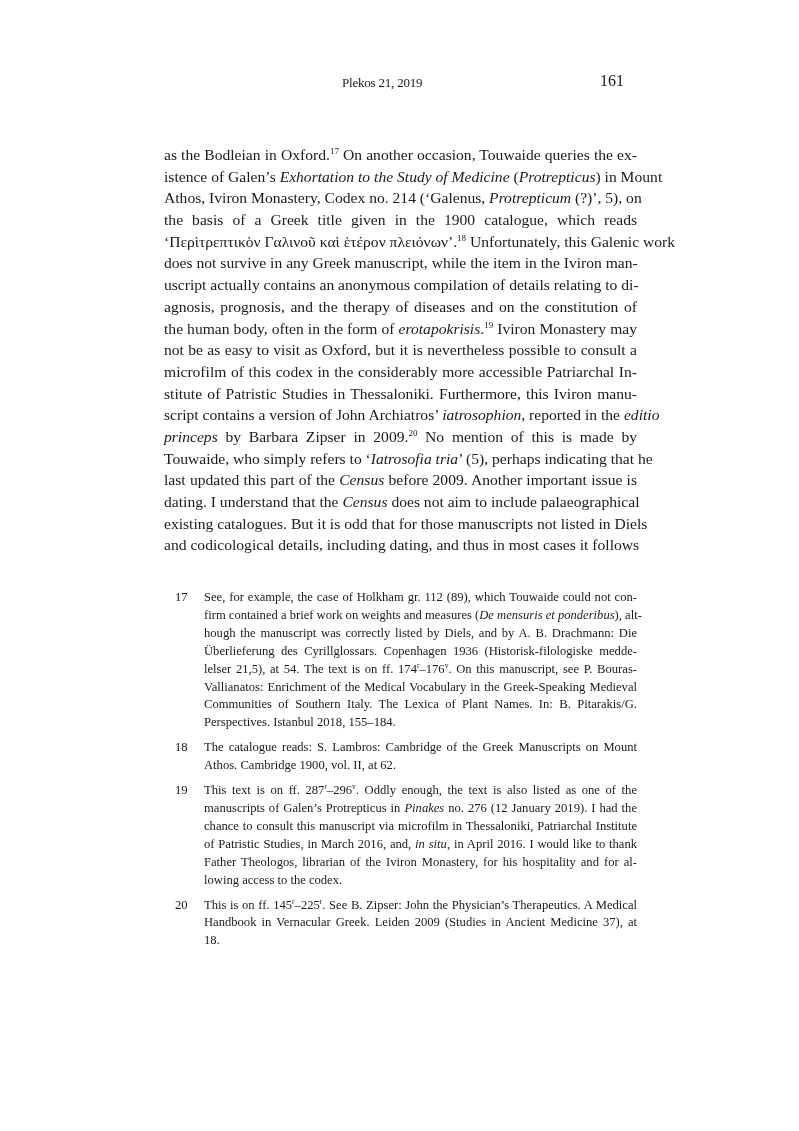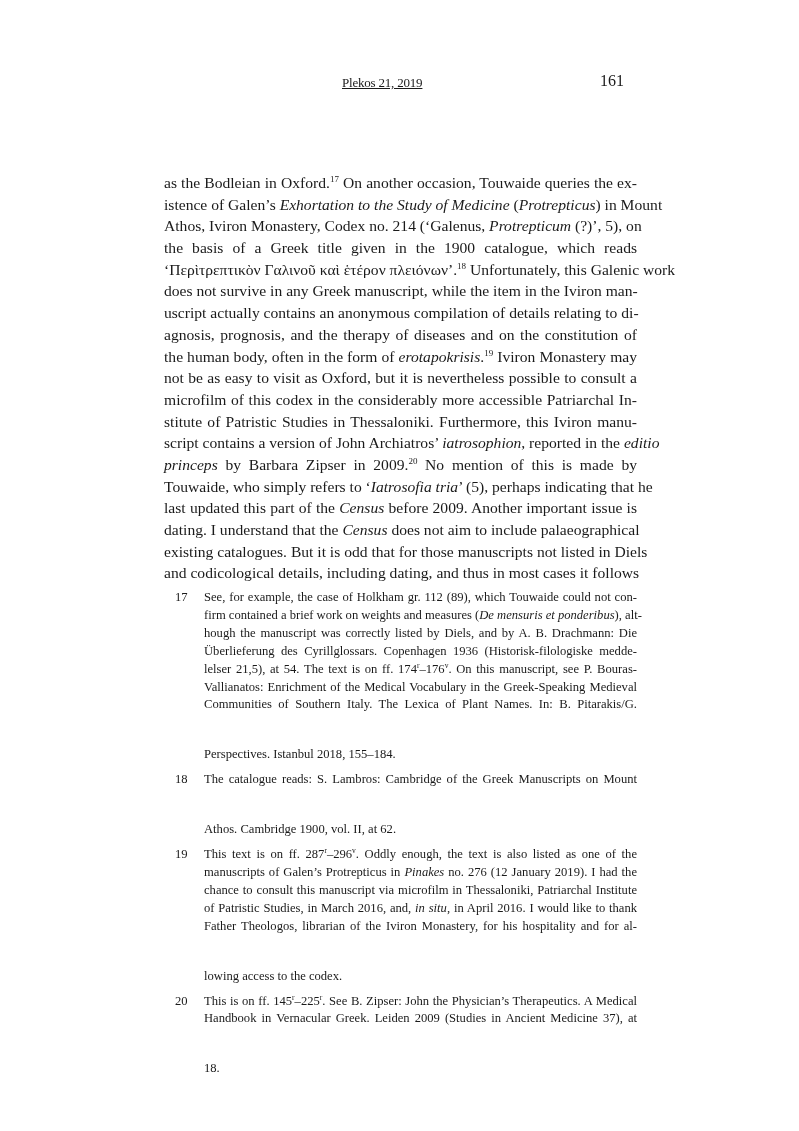--- a/index.html
+++ b/index.html
@@ -1,28 +1,28 @@
 <!DOCTYPE html>
 <html><head>
 <meta charset="utf-8">
 <style>
   html, body { margin: 0; padding: 0; background: #ffffff; }
   body { width: 799px; height: 1131px; position: relative; overflow: hidden; color: #1a1a1a; font-family: "Liberation Serif", "DejaVu Serif", serif; }
   .running-head { position: absolute; top: 75px; left: 0; width: 799px; height: 20px; }
-  .running-title { position: absolute; left: 342px; top: 0; font-size: 13px; letter-spacing: -0.2px; text-decoration: underline; }
+  .running-title { position: absolute; left: 342px; top: 0; font-size: 13px; letter-spacing: -0.2px; }
   .page-number { position: absolute; left: 600px; top: -3px; font-size: 16px; }
-  .body-text { position: absolute; left: 164px; top: 144px; width: 473px; font-size: 15.6px; line-height: 21.7px; text-align: justify; margin-top: 28px; }
+  .body-text { position: absolute; left: 164px; top: 144px; width: 473px; font-size: 15.6px; line-height: 21.7px; text-align: justify; }
   .body-text .line { display: block; height: 21.7px; white-space: nowrap; text-align-last: justify; }
   sup { font-size: 9px; line-height: 0; vertical-align: 6px; }
   i { font-style: italic; }
   .footnotes { position: absolute; left: 164px; top: 589px; width: 473px; font-size: 12.6px; line-height: 17.9px; }
   .footnote { position: relative; padding-left: 40px; margin-bottom: 7px; text-align: justify; }
   .footnote .fn-num { position: absolute; left: 11px; top: 0; }
   .footnote .fn-line { display: block; white-space: nowrap; text-align-last: justify; }
-  .footnote .fn-line.end { text-align-last: left; margin-top: 32px; }
+  .footnote .fn-line.end { text-align-last: left; }
   .fsup { font-size: 7.5px; line-height: 0; vertical-align: 5px; }
 </style>
 </head>
 <body>
 
 <div class="running-head">
   <span class="running-title">Plekos 21, 2019</span>
   <span class="page-number">161</span>
 </div>
 

